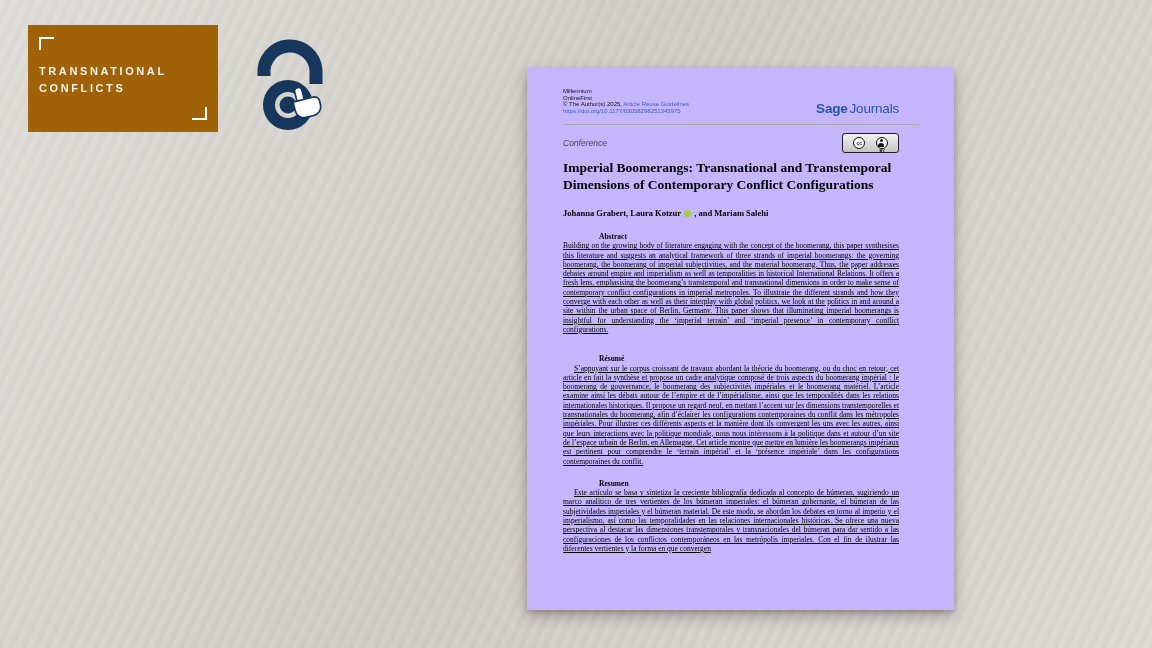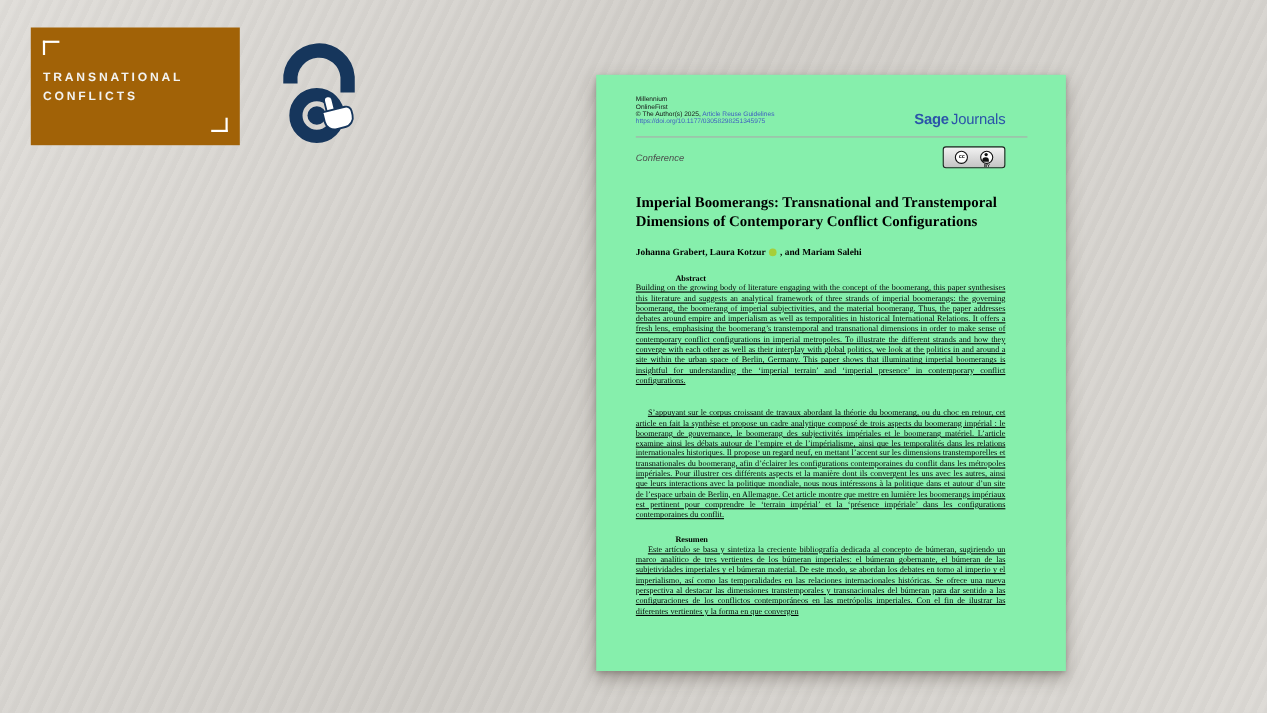--- a/index.html
+++ b/index.html
@@ -18,21 +18,21 @@
     border-left:2.5px solid #fff;border-top:2.5px solid #fff;}
   .bracket-br{position:absolute;right:11px;bottom:12px;width:13px;height:11px;
     border-right:2.5px solid #fff;border-bottom:2.5px solid #fff;}
   .logo-text{position:absolute;left:11px;top:38px;color:#f3f3f1;
     font:700 11px/17px "Liberation Sans",sans-serif;letter-spacing:2.6px;white-space:nowrap;}
 
   
   .oa-icon{position:absolute;left:248px;top:34px;width:84px;height:100px;}
 
   
-  .page{position:absolute;left:542px;top:68px;width:427px;height:542px;background:#86efac;
+  .page{position:absolute;left:527px;top:68px;width:427px;height:542px;background:#c4b5fd;
     box-shadow:0 6px 14px rgba(88,82,74,.45),0 2px 4px rgba(88,82,74,.30);
     padding:20px 55px 0 36px;box-sizing:border-box;overflow:hidden;color:#000;}
 
   .header-row{display:flex;justify-content:space-between;align-items:flex-start;}
   .meta{font:400 6px/6.5px "Liberation Sans",sans-serif;color:#141414;}
   .meta .link{color:#3f5fc0;}
   .sage-logo{margin-top:13px;font-size:13.5px;color:#2b54a9;white-space:nowrap;letter-spacing:-.2px;}
   .sage-logo .w1{font-weight:800;}
   .sage-logo .w2{font-weight:400;margin-left:2px;}
 
@@ -44,21 +44,21 @@
   .cc-badge{width:57px;height:20px;border:1.5px solid #222;border-radius:3px;box-sizing:border-box;
     background:linear-gradient(#f2f2f2,#c4c4c4);display:flex;align-items:center;
     justify-content:space-evenly;position:relative;}
   .cc-circle{width:12px;height:12px;border:1.5px solid #111;border-radius:50%;background:#fdfdfd;
     box-sizing:border-box;display:flex;align-items:center;justify-content:center;
     font:700 5px "Liberation Sans",sans-serif;color:#111;position:relative;}
   .cc-person-head{width:3px;height:3px;border-radius:50%;background:#111;position:absolute;top:1.5px;left:3px;}
   .cc-person-body{width:6px;height:3.5px;border-radius:3px 3px 0 0;background:#111;position:absolute;bottom:1px;left:1.5px;}
   .cc-by-label{position:absolute;bottom:-1px;right:13px;font:700 4px "Liberation Sans",sans-serif;color:#111;}
 
-  .title{margin-top:22px;width:342px;font:700 13.5px/17px "Liberation Serif",serif;}
+  .title{margin-top:6px;width:342px;font:700 13.5px/17px "Liberation Serif",serif;}
   .authors{margin-top:15px;font:700 8.5px/10px "Liberation Serif",serif;}
   .orcid-dot{display:inline-block;width:7px;height:7px;border-radius:50%;background:#a6ce39;
     vertical-align:-1px;margin:0 1px;}
 
   .section{margin-top:14px;}
   .section.fr{margin-top:20px;}
   .section.es{margin-top:13px;}
   .sec-heading,.sec-subheading{font:700 7.5px/9.3px "Liberation Serif",serif;text-align:left;margin-left:36px;}
   .body-par{font:400 7.5px/9.3px "Liberation Serif",serif;text-align:justify;margin:0;text-decoration:underline;}
   .body-par.indent{text-indent:11px;}
@@ -124,20 +124,21 @@
     <span class="orcid-dot"></span>
     <span>, and Mariam Salehi</span>
   </div>
 
   <div class="section">
     <div class="sec-heading">Abstract</div>
     <p class="body-par">Building on the growing body of literature engaging with the concept of the boomerang, this paper synthesises this literature and suggests an analytical framework of three strands of imperial boomerangs: the governing boomerang, the boomerang of imperial subjectivities, and the material boomerang. Thus, the paper addresses debates around empire and imperialism as well as temporalities in historical International Relations. It offers a fresh lens, emphasising the boomerang’s transtemporal and transnational dimensions in order to make sense of contemporary conflict configurations in imperial metropoles. To illustrate the different strands and how they converge with each other as well as their interplay with global politics, we look at the politics in and around a site within the urban space of Berlin, Germany. This paper shows that illuminating imperial boomerangs is insightful for understanding the ‘imperial terrain’ and ‘imperial presence’ in contemporary conflict configurations.</p>
   </div>
 
   <div class="section fr">
+    <div class="sec-subheading">Résumé</div>
     <p class="body-par indent">S’appuyant sur le corpus croissant de travaux abordant la théorie du boomerang, ou du choc en retour, cet article en fait la synthèse et propose un cadre analytique composé de trois aspects du boomerang impérial : le boomerang de gouvernance, le boomerang des subjectivités impériales et le boomerang matériel. L’article examine ainsi les débats autour de l’empire et de l’impérialisme, ainsi que les temporalités dans les relations internationales historiques. Il propose un regard neuf, en mettant l’accent sur les dimensions transtemporelles et transnationales du boomerang, afin d’éclairer les configurations contemporaines du conflit dans les métropoles impériales. Pour illustrer ces différents aspects et la manière dont ils convergent les uns avec les autres, ainsi que leurs interactions avec la politique mondiale, nous nous intéressons à la politique dans et autour d’un site de l’espace urbain de Berlin, en Allemagne. Cet article montre que mettre en lumière les boomerangs impériaux est pertinent pour comprendre le ‘terrain impérial’ et la ‘présence impériale’ dans les configurations contemporaines du conflit.</p>
   </div>
 
   <div class="section es">
     <div class="sec-subheading">Resumen</div>
     <p class="body-par indent">Este artículo se basa y sintetiza la creciente bibliografía dedicada al concepto de búmeran, sugiriendo un marco analítico de tres vertientes de los búmeran imperiales: el búmeran gobernante, el búmeran de las subjetividades imperiales y el búmeran material. De este modo, se abordan los debates en torno al imperio y el imperialismo, así como las temporalidades en las relaciones internacionales históricas. Se ofrece una nueva perspectiva al destacar las dimensiones transtemporales y transnacionales del búmeran para dar sentido a las configuraciones de los conflictos contemporáneos en las metrópolis imperiales. Con el fin de ilustrar las diferentes vertientes y la forma en que convergen</p>
   </div>
 
 </div>
 

